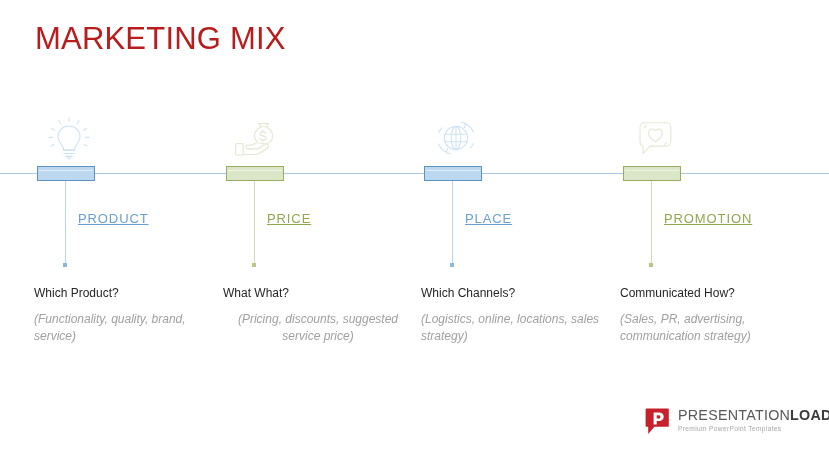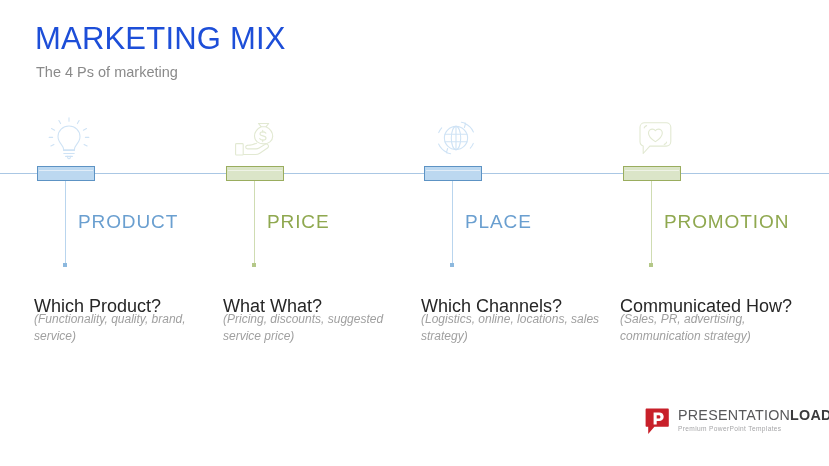--- a/index.html
+++ b/index.html
@@ -24,21 +24,21 @@
   #header {
     position: absolute;
     left: 35px;
     top: 22px;
     width: 600px;
   }
   #slide-title {
     font-size: 31px;
     font-weight: 400;
     letter-spacing: 0.2px;
-    color: #1d4ed8;
+    color: #b91c1c;
     line-height: 1.08;
     margin: 0;
     white-space: nowrap;
   }
   #slide-subtitle {
     font-size: 14.5px;
     font-weight: 400;
     color: #8a8a8a;
     margin: 9px 0 0 1px;
     line-height: 1.2;
@@ -103,48 +103,49 @@
     position: absolute;
     top: 263px;
     left: 30px;
     width: 4px;
     height: 4px;
   }
   .phase-label {
     position: absolute;
     top: 211px;
     left: 45px;
-    font-size: 19px;
+    font-size: 13px;
     font-weight: 400;
     letter-spacing: 0.9px;
     white-space: nowrap;
+    text-decoration: underline;
   }
   .q-title {
     position: absolute;
-    top: 296px;
+    top: 286px;
     left: 1px;
-    font-size: 18px;
+    font-size: 12px;
     font-weight: 400;
     color: #262626;
     white-space: nowrap;
   }
   .q-desc {
     position: absolute;
     top: 311px;
     left: 1px;
     width: 190px;
     font-size: 12px;
     font-style: italic;
     color: #a0a0a0;
     line-height: 1.45;
   }
 
   
   #col-product   { left: 33px; }
-  #col-price     { left: 222px; }
+  #col-price     { left: 222px; text-align: center; }
   #col-place     { left: 420px; }
   #col-promotion { left: 619px; }
 
   
   .blue .marker      { background: #bcd8f0; border-color: #5d93c4; }
   .blue .marker-inner{ background: #ffffff; }
   .blue .connector   { background: #b9d5ee; }
   .blue .connector-dot { background: #8cb8de; }
   .blue .phase-label { color: #6a9fd0; }
 
@@ -192,21 +193,20 @@
     white-space: nowrap;
   }
 </style>
 </head>
 <body>
 
 <div id="slide">
 
   <div id="header">
     <h1 id="slide-title">MARKETING MIX</h1>
-    <div id="slide-subtitle">The 4 Ps of marketing</div>
   </div>
 
   <div id="timeline-axis"></div>
 
   <div class="col blue" id="col-product">
     <div class="col-icon">
       <svg viewBox="0 0 56 50" fill="none" stroke="#cfe3f5" stroke-width="1.1" stroke-linecap="round" stroke-linejoin="round">
         <path d="M28 14c-6.2 0-11 4.7-11 10.6 0 4 2.2 6.6 3.9 8.7 1 1.3 1.6 2.2 1.6 3.4v1h11v-1c0-1.2.6-2.1 1.6-3.4 1.7-2.1 3.9-4.7 3.9-8.7C39 18.7 34.2 14 28 14z"></path>
         <path d="M22.5 38.5h11M22.8 41.5h10.4M24.6 44.4h6.8"></path>
         <path d="M26.3 44.4c.3 1.6 1 2.4 1.7 2.4s1.4-.8 1.7-2.4"></path>

